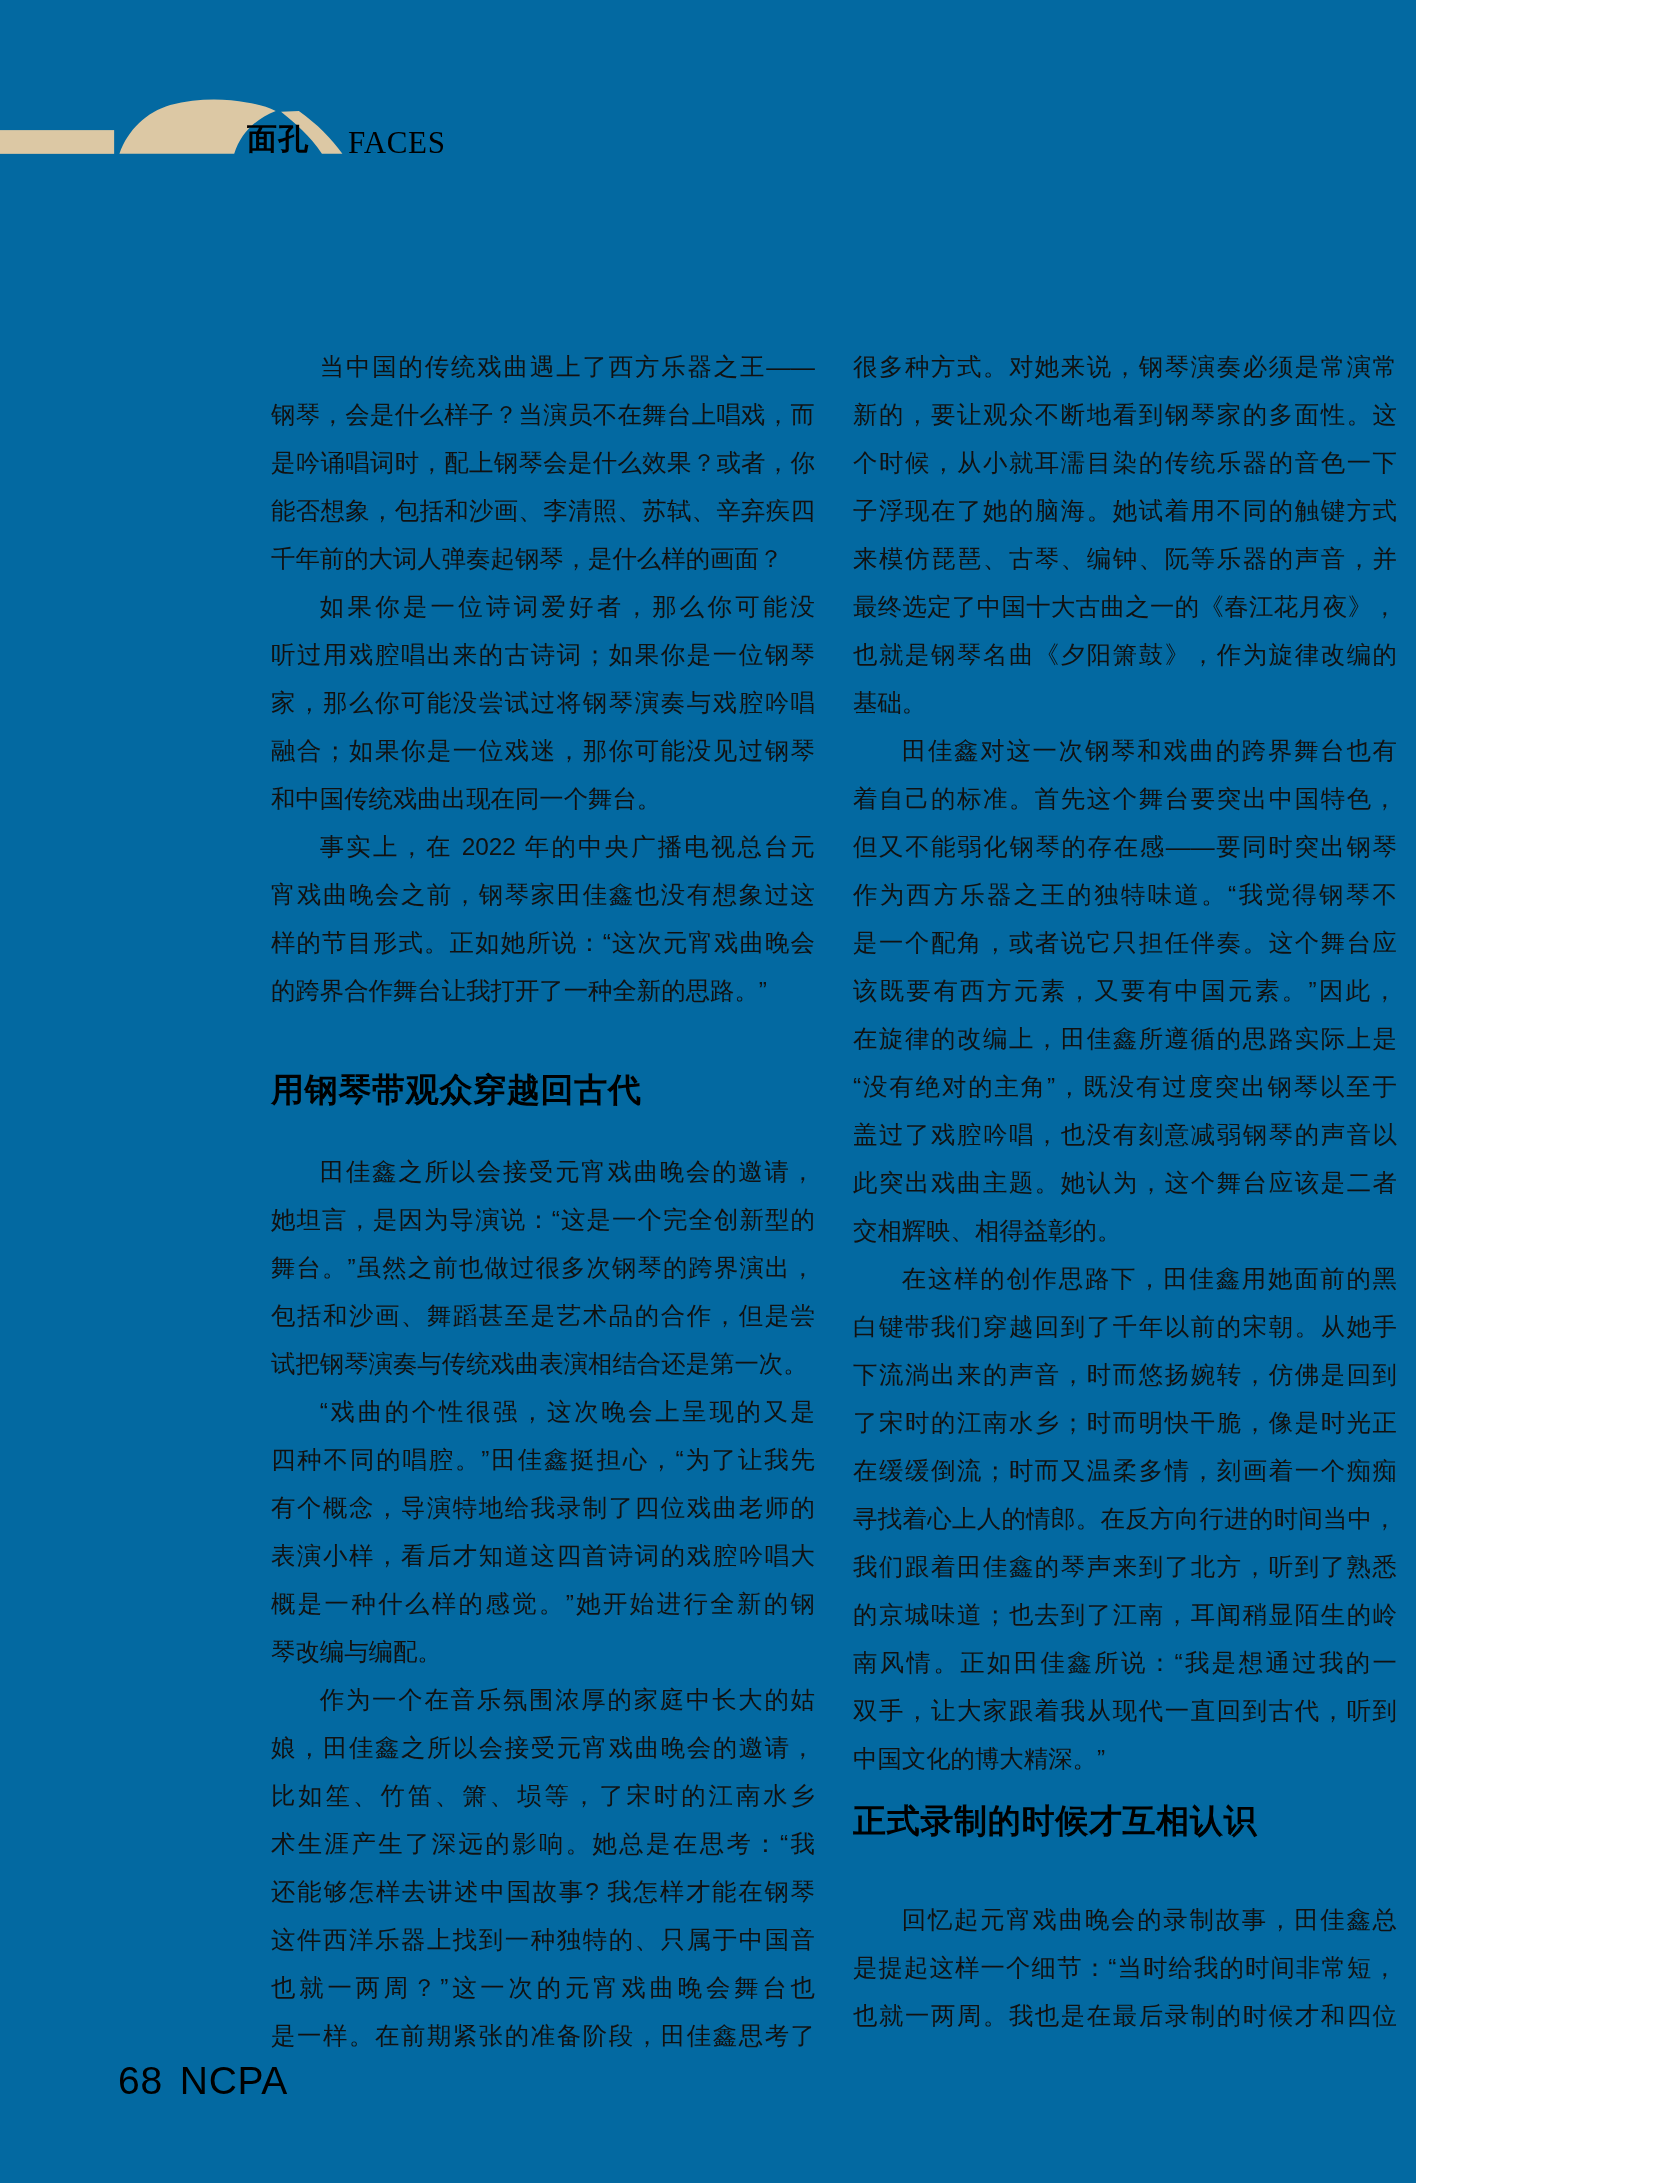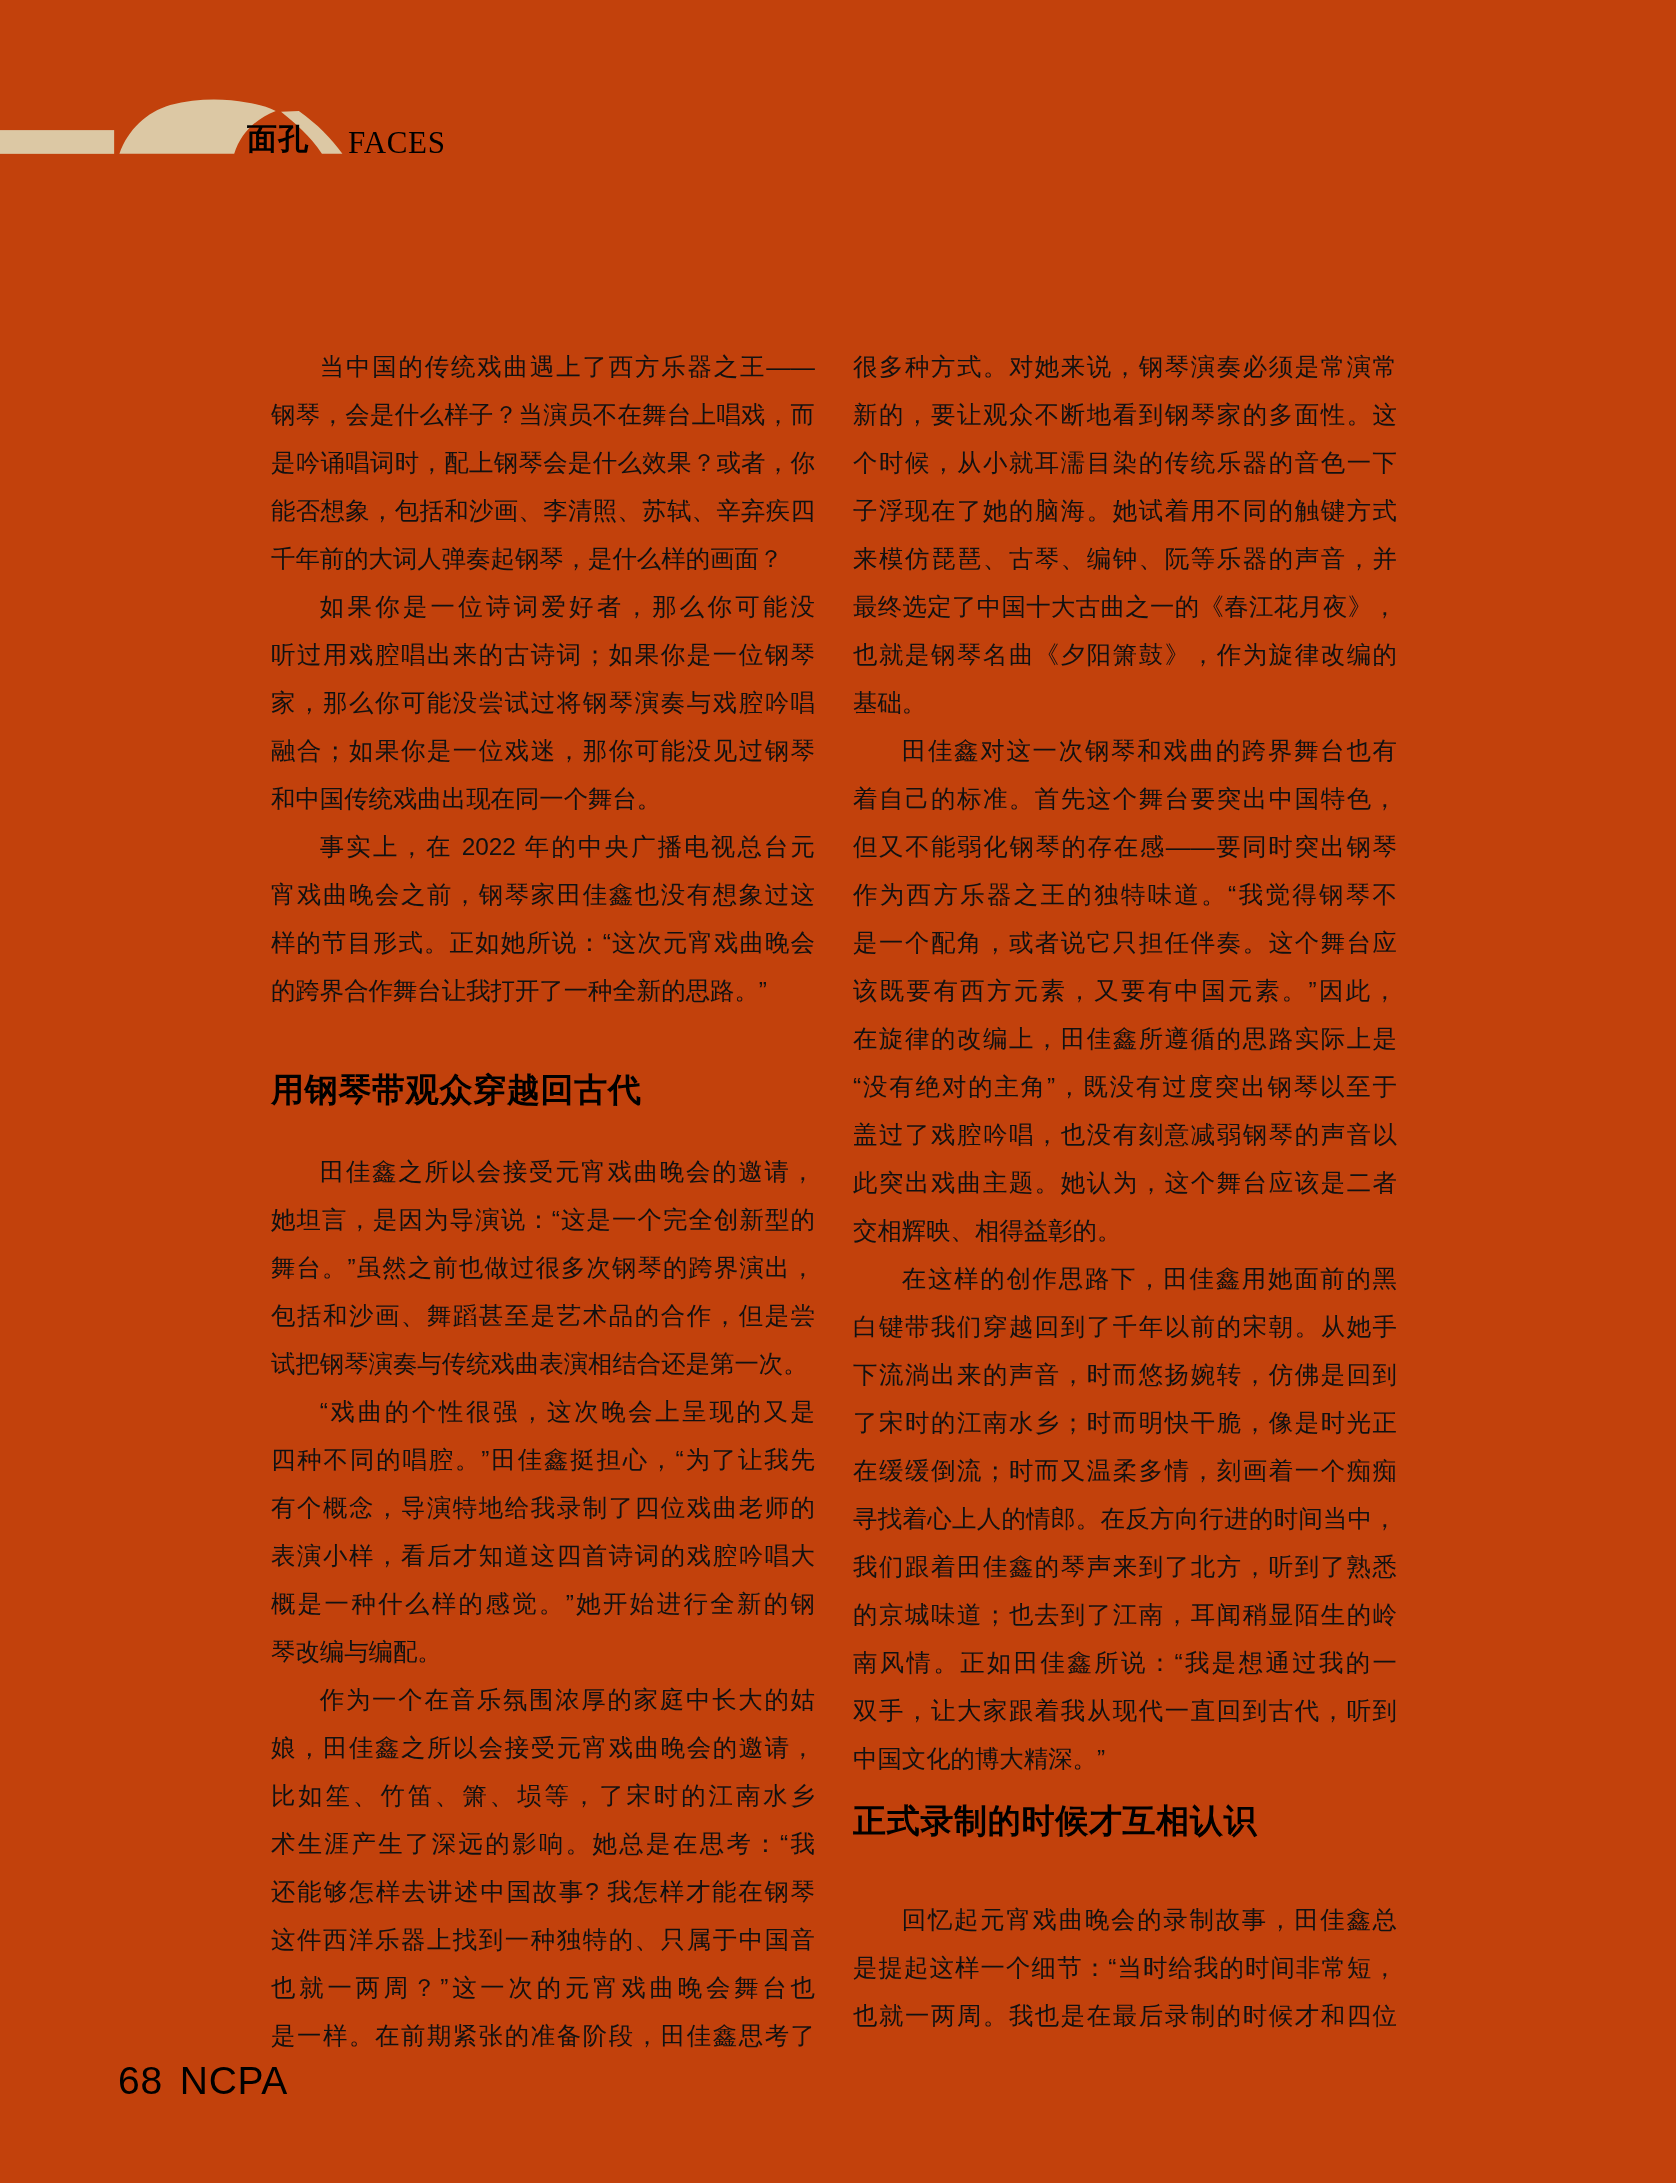--- a/index.html
+++ b/index.html
@@ -1,16 +1,16 @@
 <!DOCTYPE html>
 <html style="font-size:10.6px"><head>
 <meta charset="utf-8">
 <style>
   html,body{margin:0;padding:0;background:#ffffff;}
-  .page{position:relative;width:1676px;height:2183px;background:#c2410c;overflow:hidden;
+  .page{position:relative;width:1416px;height:2183px;background:#0369a1;overflow:hidden;
         font-family:"Liberation Sans",sans-serif;color:#111111;}
 
   
   .masthead{position:absolute;left:0;top:0;width:594px;height:198px;}
   .masthead svg{position:absolute;left:0;top:0;}
   .title-cn{position:absolute;left:247px;top:124px;font-size:30px;font-weight:700;
             letter-spacing:1.3px;line-height:1;color:#000;}
   .title-en{position:absolute;left:348px;top:127px;font-size:31px;line-height:1;
             font-family:"Liberation Serif",serif;color:#000;letter-spacing:0.7px;}
 

